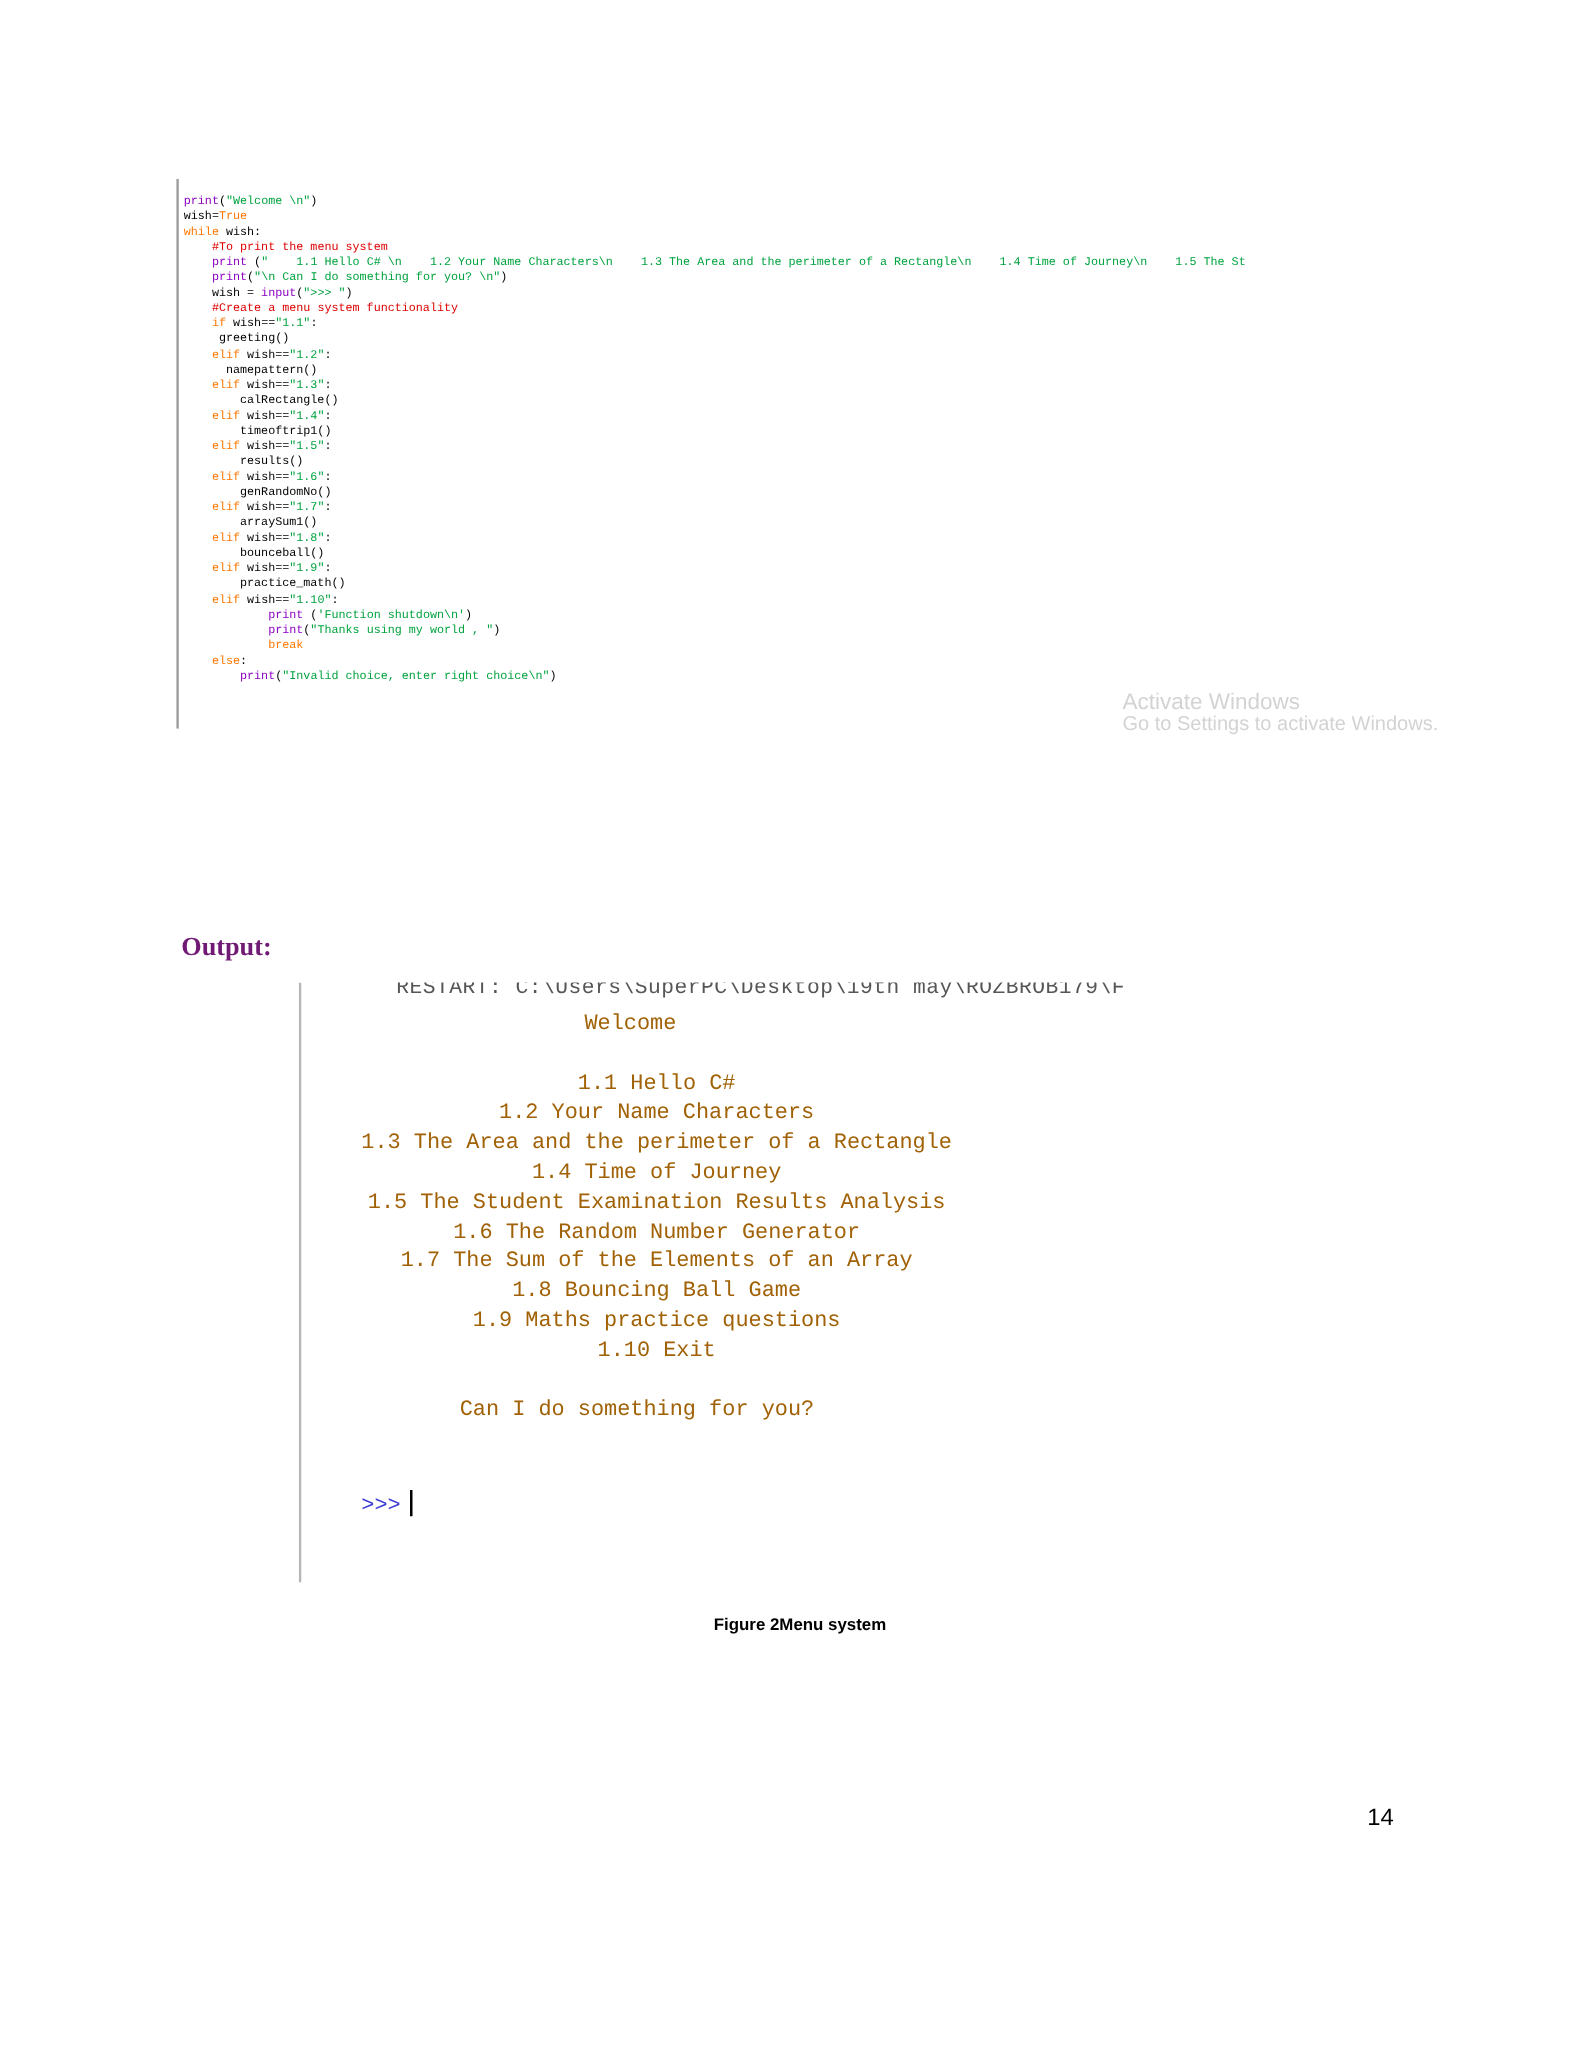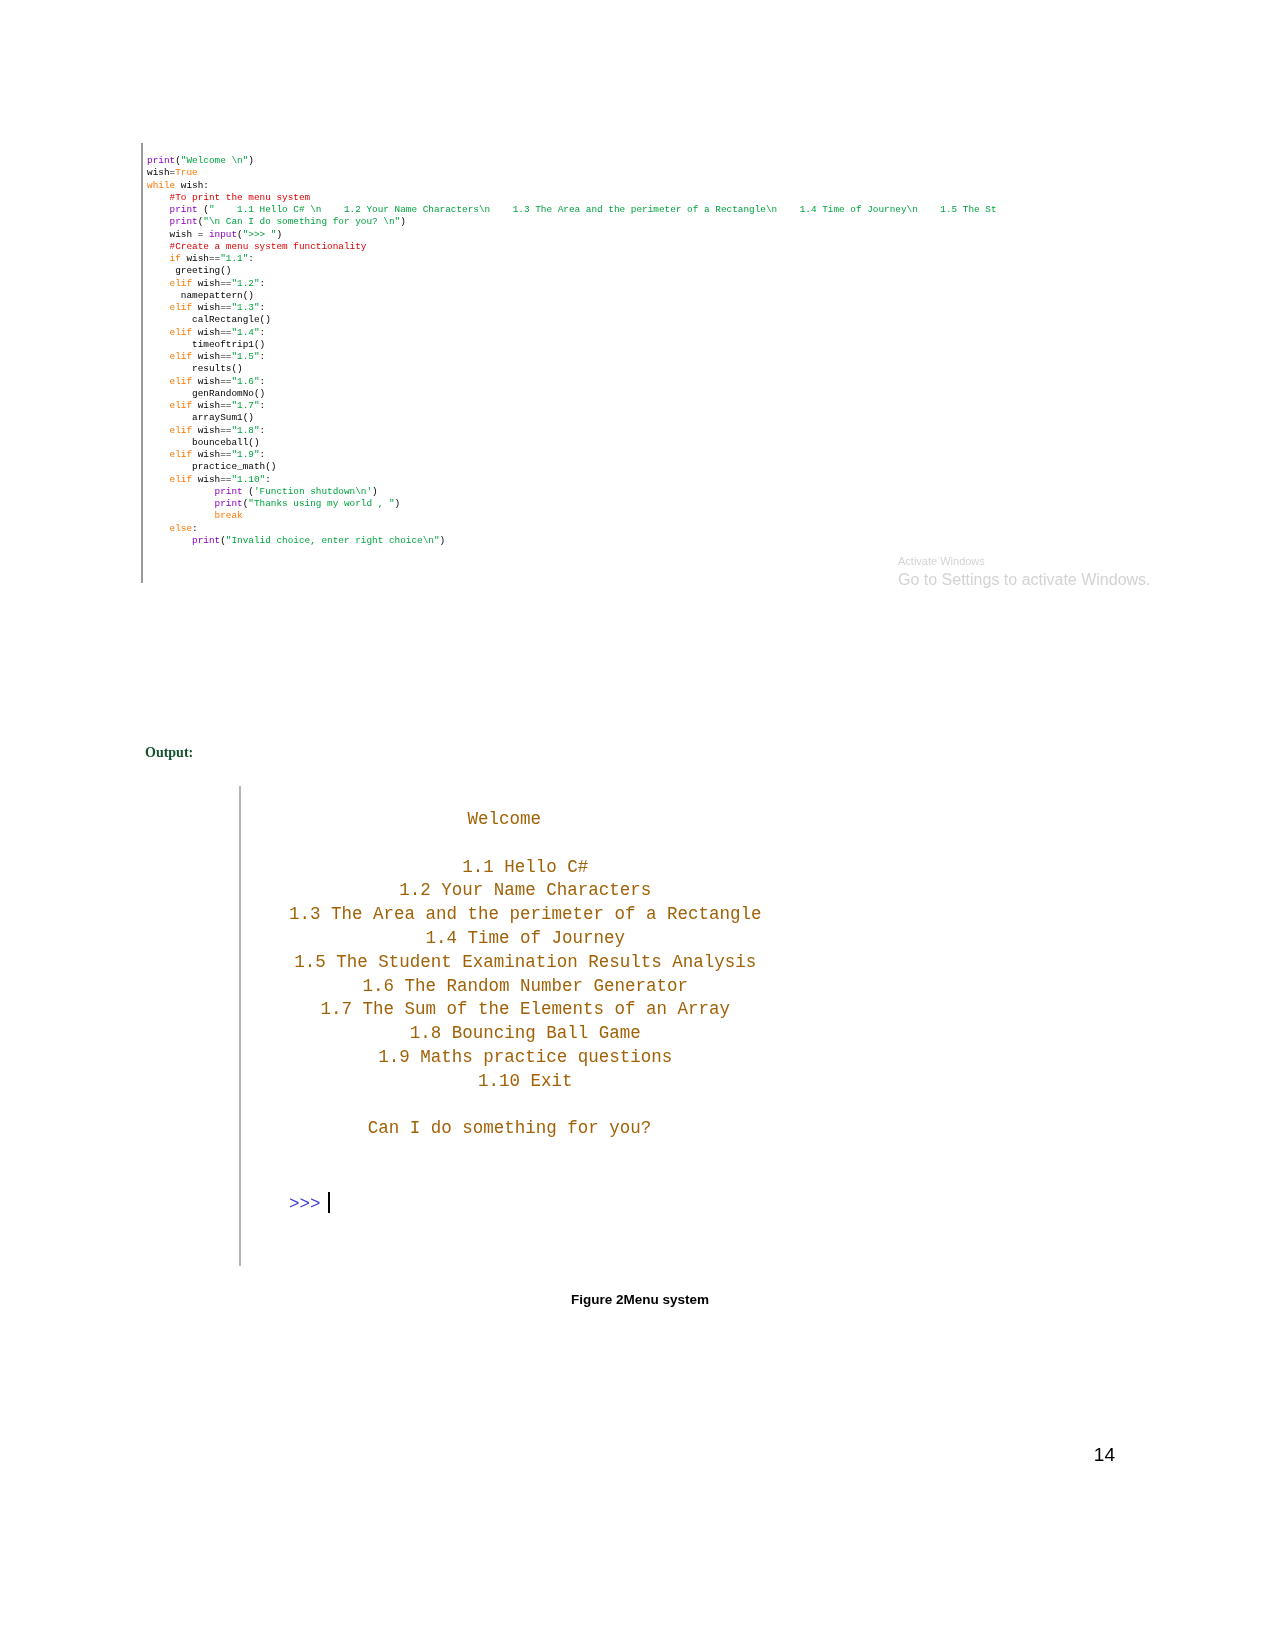--- a/index.html
+++ b/index.html
@@ -50,23 +50,23 @@
   .st  { color: #00a33f; }       
   .cm  { color: #dd0000; }       
   .pl  { color: #000000; }       
 
   
   #output-heading {
     position: absolute;
     left: 145px;
     top: 745px;
     font-family: "Liberation Serif", serif;
-    font-size: 14px;
+    font-size: 21px;
     font-weight: bold;
-    color: #14532d;
+    color: #701a75;
   }
 
   
   #shell-figure {
     position: absolute;
     left: 239px;
     top: 786px;
     width: 800px;
     height: 480px;
     background: #ffffff;
@@ -147,40 +147,41 @@
 
   
   #watermark {
     position: absolute;
     left: 898px;
     top: 551px;
     color: #d3d3d3;
     font-family: "Liberation Sans", sans-serif;
     pointer-events: none;
   }
-  #watermark .wm-title { font-size: 11px; line-height: 21px; }
+  #watermark .wm-title { font-size: 18px; line-height: 21px; }
   #watermark .wm-sub { font-size: 16px; line-height: 15px; }
 </style>
 </head>
 <body>
 
 <div id="code-figure">
   <div class="gutter"></div>
   <div id="code-lines"><span class="cl"><span class="bi">print</span><span class="pl">(</span><span class="st">"Welcome \n"</span><span class="pl">)</span></span><span class="cl"><span class="pl">wish=</span><span class="kw">True</span></span><span class="cl"><span class="kw">while</span><span class="pl"> wish:</span></span><span class="cl"><span class="pl">    </span><span class="cm">#To print the menu system</span></span><span class="cl"><span class="pl">    </span><span class="bi">print</span><span class="pl"> (</span><span class="st">"    1.1 Hello C# \n    1.2 Your Name Characters\n    1.3 The Area and the perimeter of a Rectangle\n    1.4 Time of Journey\n    1.5 The St</span></span><span class="cl"><span class="pl">    </span><span class="bi">print</span><span class="pl">(</span><span class="st">"\n Can I do something for you? \n"</span><span class="pl">)</span></span><span class="cl"><span class="pl">    wish = </span><span class="bi">input</span><span class="pl">(</span><span class="st">"&gt;&gt;&gt; "</span><span class="pl">)</span></span><span class="cl"><span class="pl">    </span><span class="cm">#Create a menu system functionality</span></span><span class="cl"><span class="pl">    </span><span class="kw">if</span><span class="pl"> wish==</span><span class="st">"1.1"</span><span class="pl">:</span></span><span class="cl"><span class="pl">     greeting()</span></span><span class="cl"><span class="pl">    </span><span class="kw">elif</span><span class="pl"> wish==</span><span class="st">"1.2"</span><span class="pl">:</span></span><span class="cl"><span class="pl">      namepattern()</span></span><span class="cl"><span class="pl">    </span><span class="kw">elif</span><span class="pl"> wish==</span><span class="st">"1.3"</span><span class="pl">:</span></span><span class="cl"><span class="pl">        calRectangle()</span></span><span class="cl"><span class="pl">    </span><span class="kw">elif</span><span class="pl"> wish==</span><span class="st">"1.4"</span><span class="pl">:</span></span><span class="cl"><span class="pl">        timeoftrip1()</span></span><span class="cl"><span class="pl">    </span><span class="kw">elif</span><span class="pl"> wish==</span><span class="st">"1.5"</span><span class="pl">:</span></span><span class="cl"><span class="pl">        results()</span></span><span class="cl"><span class="pl">    </span><span class="kw">elif</span><span class="pl"> wish==</span><span class="st">"1.6"</span><span class="pl">:</span></span><span class="cl"><span class="pl">        genRandomNo()</span></span><span class="cl"><span class="pl">    </span><span class="kw">elif</span><span class="pl"> wish==</span><span class="st">"1.7"</span><span class="pl">:</span></span><span class="cl"><span class="pl">        arraySum1()</span></span><span class="cl"><span class="pl">    </span><span class="kw">elif</span><span class="pl"> wish==</span><span class="st">"1.8"</span><span class="pl">:</span></span><span class="cl"><span class="pl">        bounceball()</span></span><span class="cl"><span class="pl">    </span><span class="kw">elif</span><span class="pl"> wish==</span><span class="st">"1.9"</span><span class="pl">:</span></span><span class="cl"><span class="pl">        practice_math()</span></span><span class="cl"><span class="pl">    </span><span class="kw">elif</span><span class="pl"> wish==</span><span class="st">"1.10"</span><span class="pl">:</span></span><span class="cl"><span class="pl">            </span><span class="bi">print</span><span class="pl"> (</span><span class="st">'Function shutdown\n'</span><span class="pl">)</span></span><span class="cl"><span class="pl">            </span><span class="bi">print</span><span class="pl">(</span><span class="st">"Thanks using my world , "</span><span class="pl">)</span></span><span class="cl"><span class="pl">            </span><span class="kw">break</span></span><span class="cl"><span class="pl">    </span><span class="kw">else</span><span class="pl">:</span></span><span class="cl"><span class="pl">        </span><span class="bi">print</span><span class="pl">(</span><span class="st">"Invalid choice, enter right choice\n"</span><span class="pl">)</span></span></div>
 </div>
 
 <div id="watermark">
   <div class="wm-title">Activate Windows</div>
   <div class="wm-sub">Go to Settings to activate Windows.</div>
 </div>
 
 <div id="output-heading">Output:</div>
 
 <div id="shell-figure">
   <div class="gutter"></div>
+  <div id="shell-restart">RESTART: C:\Users\SuperPC\Desktop\19th may\ROZBROB179\F</div>
   <div id="shell-lines"><span class="sl">Welcome</span><span class="sl">&nbsp;</span><span class="sl">    1.1 Hello C#</span><span class="sl">    1.2 Your Name Characters</span><span class="sl">    1.3 The Area and the perimeter of a Rectangle</span><span class="sl">    1.4 Time of Journey</span><span class="sl">    1.5 The Student Examination Results Analysis</span><span class="sl">    1.6 The Random Number Generator</span><span class="sl">    1.7 The Sum of the Elements of an Array</span><span class="sl">    1.8 Bouncing Ball Game</span><span class="sl">    1.9 Maths practice questions</span><span class="sl">    1.10 Exit</span><span class="sl">&nbsp;</span><span class="sl"> Can I do something for you?</span><span class="sl">&nbsp;</span></div>
   <div id="shell-prompt-row">
     <span>&gt;&gt;&gt;</span><span id="caret"></span>
   </div>
 </div>
 
 <div id="figure-caption">Figure 2Menu system</div>
 
 <div id="page-number">14</div>
 

